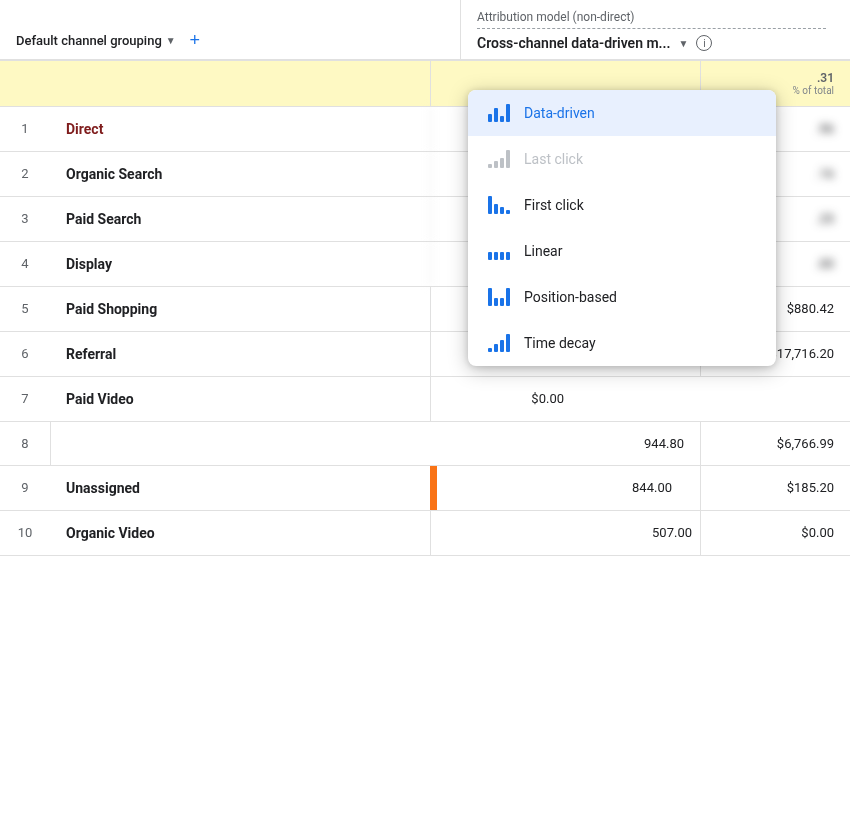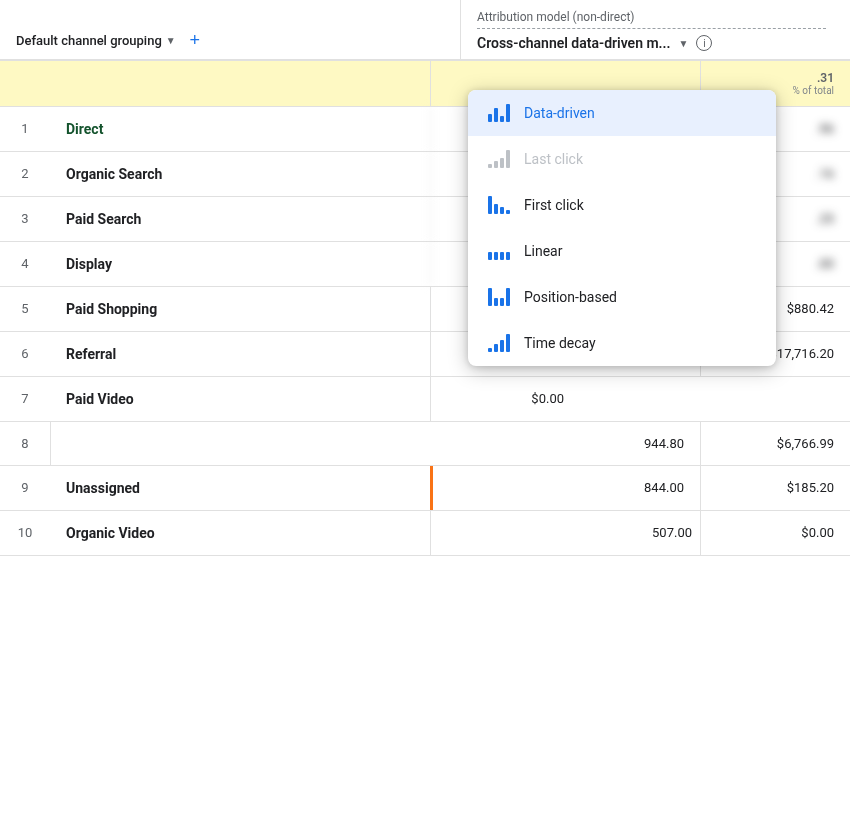--- a/index.html
+++ b/index.html
@@ -186,21 +186,21 @@
     <div style="flex:1; padding:10px 16px; font-size:12px; color:#5f6368; font-weight:600; text-align:right; border-left:1px solid #e0e0e0;"></div>
     <div style="width:150px; padding:10px 16px; font-size:12px; color:#5f6368; font-weight:600; text-align:right; border-left:1px solid #e0e0e0;">
       <span>.31</span>
       <span class="col-subtext">% of total</span>
     </div>
   </div>
 
   <div id="table-body">
       <div style="display: flex; border-bottom: 1px solid rgb(224, 224, 224); cursor: pointer;">
       <div style="width:50px; padding:14px 8px; color:#5f6368; font-size:13px; text-align:center;">1</div>
-      <div style="width:380px; padding:14px 16px; font-weight:700; font-size:14px; color:#14532d;">Direct</div>
+      <div style="width:380px; padding:14px 16px; font-weight:700; font-size:14px; color:#7f1d1d;">Direct</div>
       <div style="flex:1; padding:14px 16px; text-align:right; font-size:13px; color:#202124; border-left:1px solid #e0e0e0; filter:blur(4px);"></div>
       <div style="width:150px; padding:14px 16px; text-align:right; font-size:13px; color:#202124; border-left:1px solid #e0e0e0; filter:blur(4px);">.96</div>
     </div>
       <div style="display: flex; border-bottom: 1px solid rgb(224, 224, 224); cursor: pointer;">
       <div style="width:50px; padding:14px 8px; color:#5f6368; font-size:13px; text-align:center;">2</div>
       <div style="width:380px; padding:14px 16px; font-weight:700; font-size:14px; color:#202124;">Organic Search</div>
       <div style="flex:1; padding:14px 16px; text-align:right; font-size:13px; color:#202124; border-left:1px solid #e0e0e0; filter:blur(4px);"></div>
       <div style="width:150px; padding:14px 16px; text-align:right; font-size:13px; color:#202124; border-left:1px solid #e0e0e0; filter:blur(4px);">.16</div>
     </div>
       <div style="display: flex; border-bottom: 1px solid rgb(224, 224, 224); cursor: pointer;">
@@ -233,21 +233,21 @@
       <div style="width:150px; padding:14px 16px; text-align:right; font-size:13px; color:#202124; border-left:1px solid #e0e0e0; ">$0.00</div>
     </div>
       <div style="display: flex; border-bottom: 1px solid rgb(224, 224, 224); cursor: pointer;">
       <div style="width:50px; padding:14px 8px; color:#5f6368; font-size:13px; text-align:center;">8</div>
       <div style="flex:1; padding:14px 16px; text-align:right; font-size:13px; color:#202124; border-left:1px solid #e0e0e0; ">944.80</div>
       <div style="width:150px; padding:14px 16px; text-align:right; font-size:13px; color:#202124; border-left:1px solid #e0e0e0; ">$6,766.99</div>
     </div>
       <div style="display: flex; border-bottom: 1px solid rgb(224, 224, 224); cursor: pointer;">
       <div style="width:50px; padding:14px 8px; color:#5f6368; font-size:13px; text-align:center;">9</div>
       <div style="width:380px; padding:14px 16px; font-weight:700; font-size:14px; color:#202124;">Unassigned</div>
-      <div style="flex:1; padding:14px 16px; text-align:right; font-size:13px; color:#202124; border-left:3px solid #f97316; ">844.00</div>
+      <div style="flex:1; padding:14px 28px; text-align:right; font-size:13px; color:#202124; border-left:7px solid #f97316; ">844.00</div>
       <div style="width:150px; padding:14px 16px; text-align:right; font-size:13px; color:#202124; border-left:1px solid #e0e0e0; ">$185.20</div>
     </div>
       <div style="display: flex; border-bottom: 1px solid rgb(224, 224, 224); cursor: pointer;">
       <div style="width:50px; padding:14px 8px; color:#5f6368; font-size:13px; text-align:center;">10</div>
       <div style="width:380px; padding:14px 16px; font-weight:700; font-size:14px; color:#202124;">Organic Video</div>
       <div style="flex:1; padding:14px 8px; text-align:right; font-size:13px; color:#202124; border-left:1px solid #e0e0e0; ">507.00</div>
       <div style="width:150px; padding:14px 16px; text-align:right; font-size:13px; color:#202124; border-left:1px solid #e0e0e0; ">$0.00</div>
     </div>
     </div>
 

